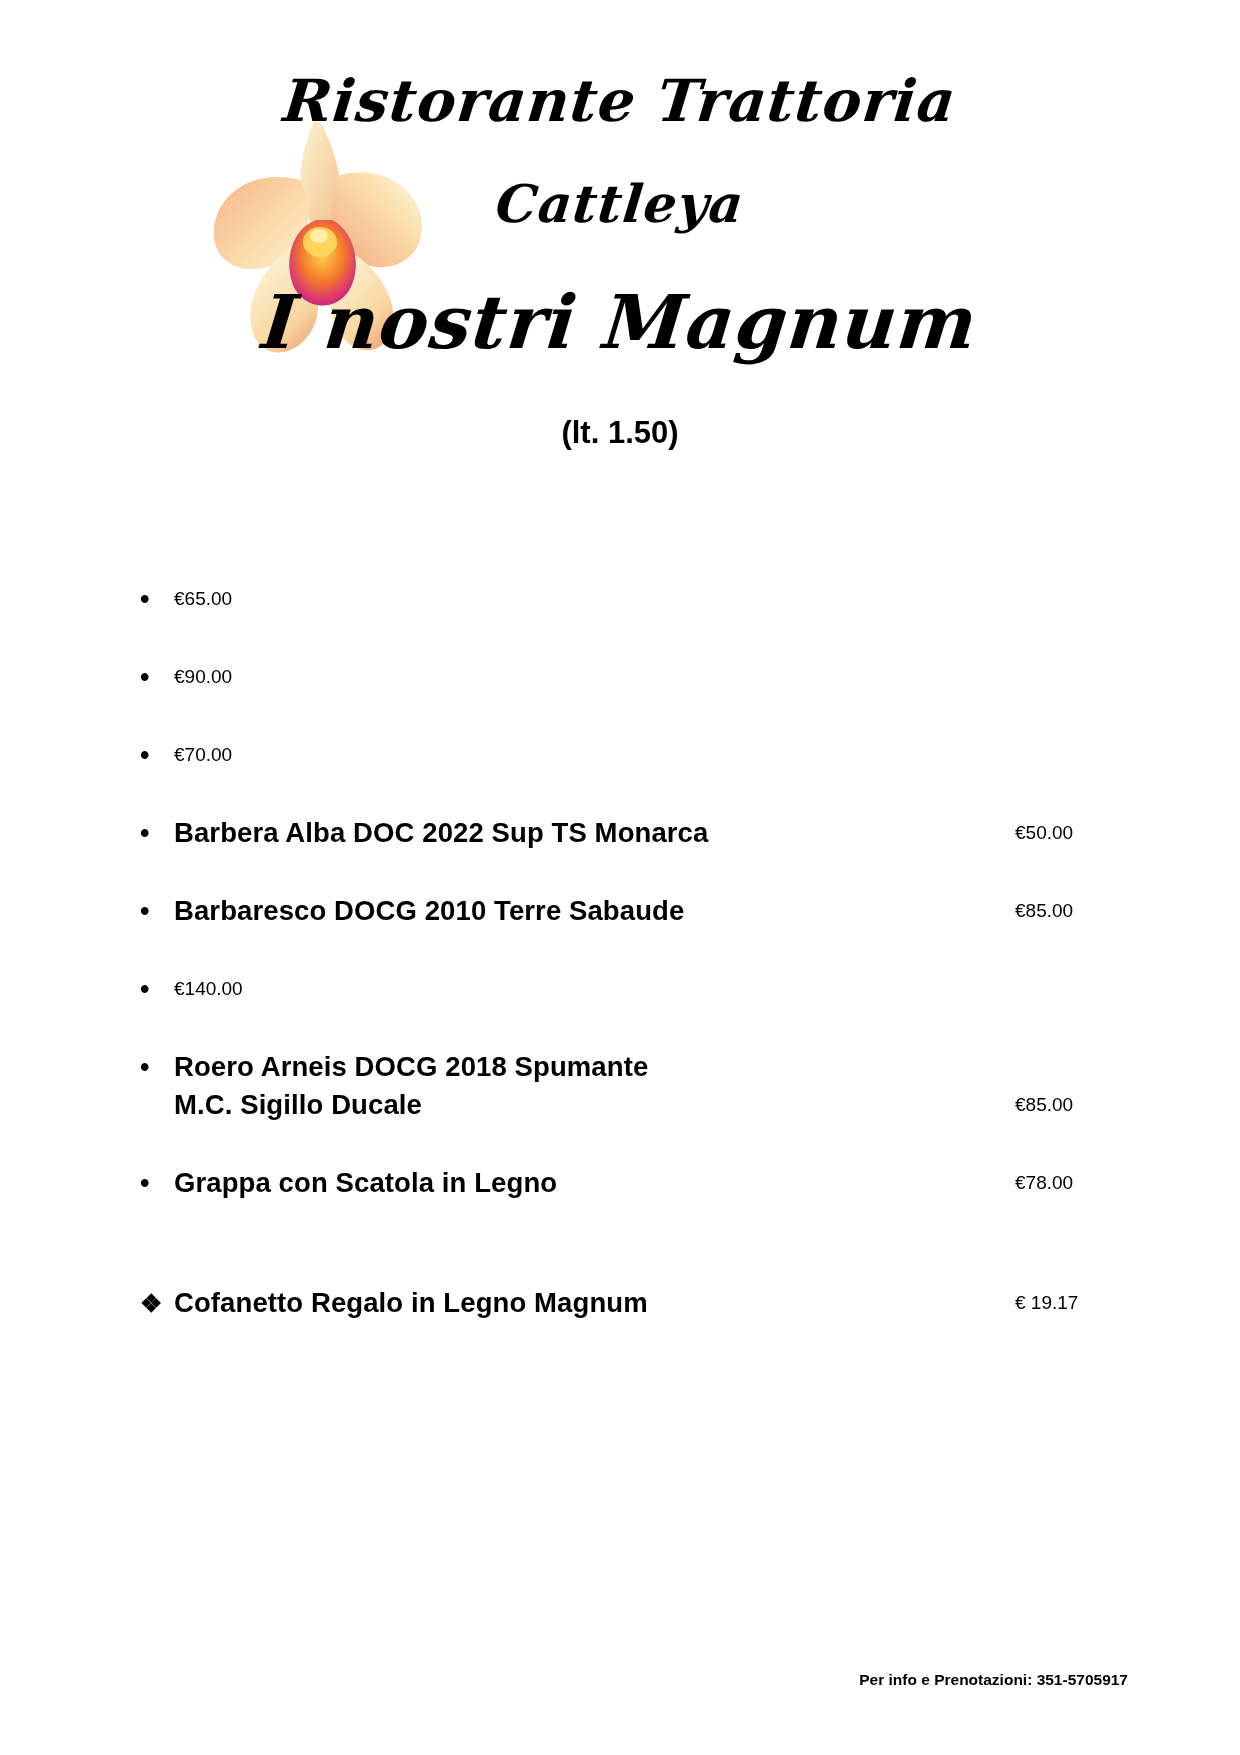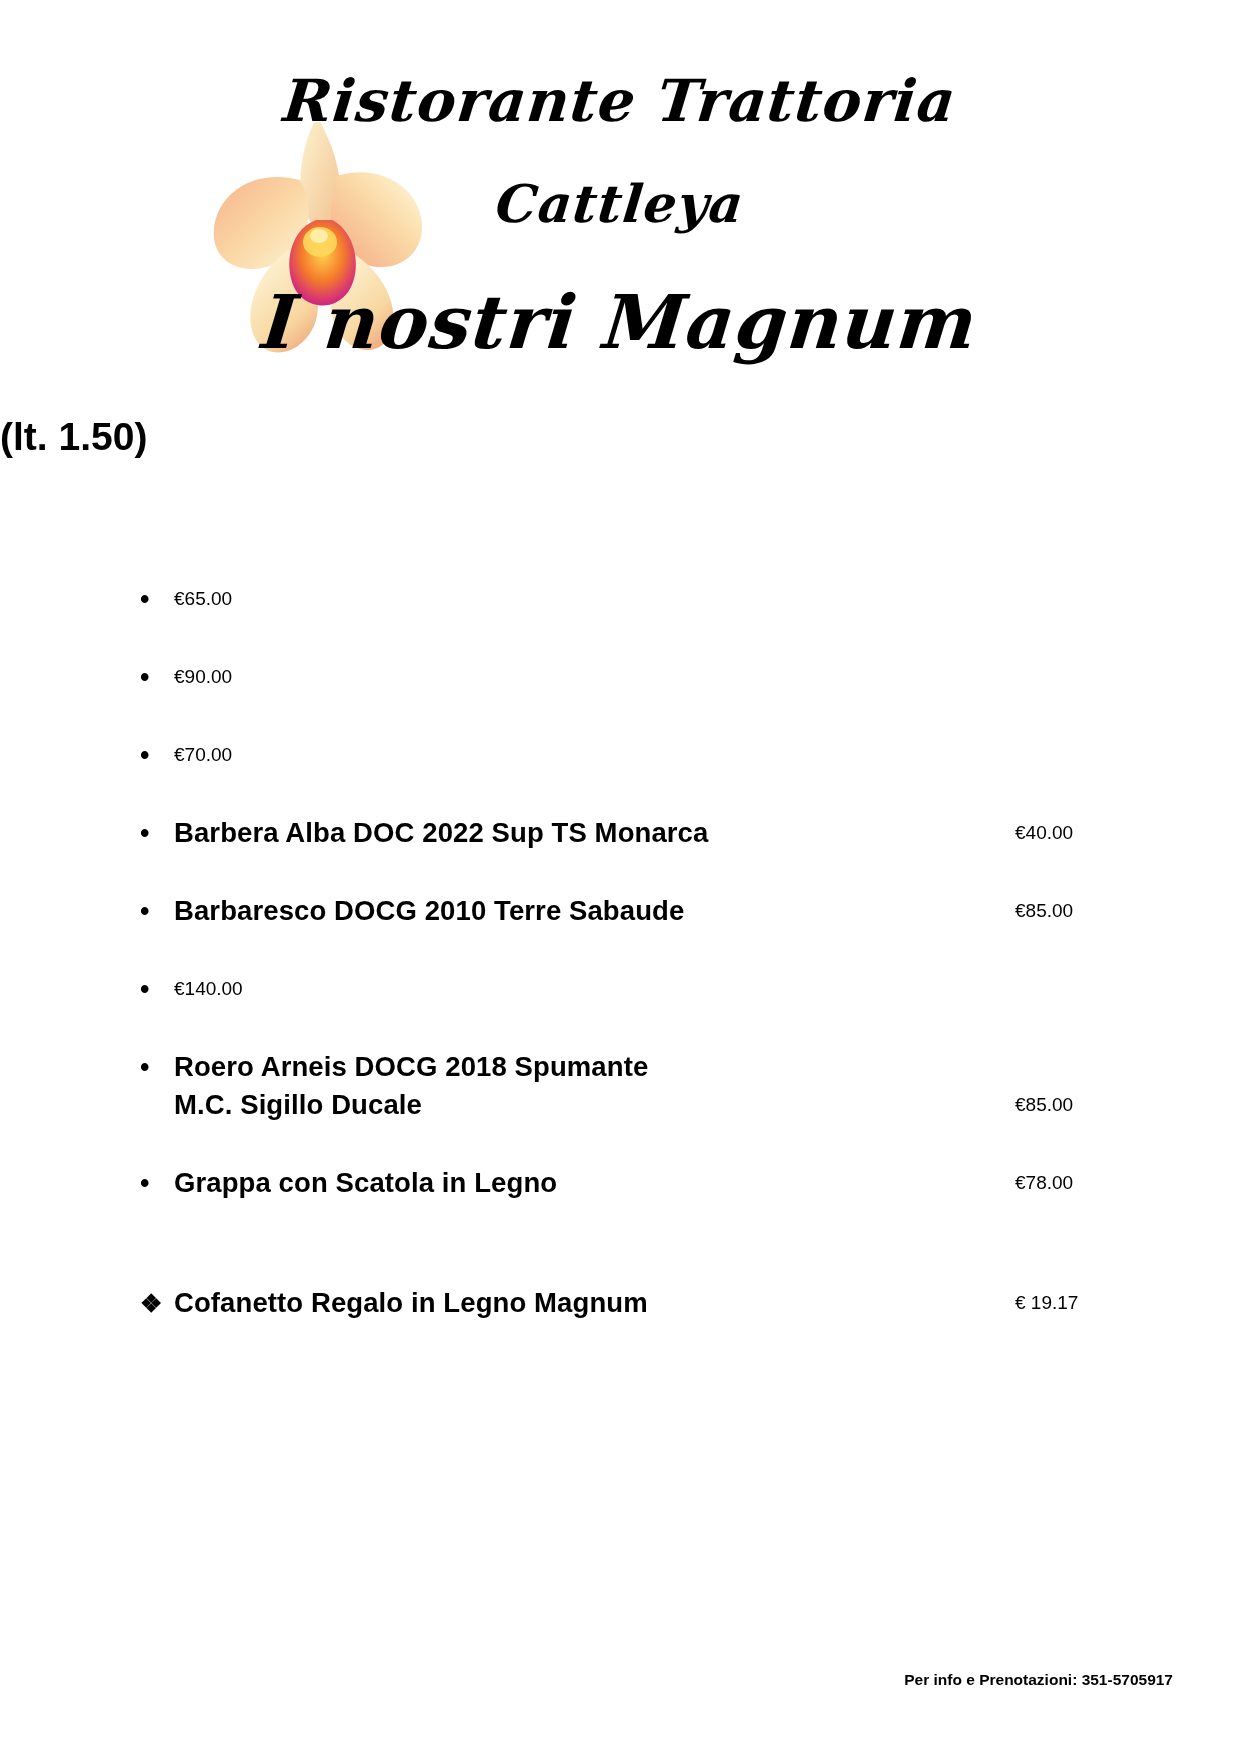--- a/index.html
+++ b/index.html
@@ -76,22 +76,22 @@
     font-size: 74px;
     line-height: 1;
     transform: skewX(-6deg);
   }
 
   .subtitle {
     position: absolute;
     left: 0;
     right: 0;
     top: 415px;
-    text-align: left;
-    font-size: 39px;
+    text-align: center;
+    font-size: 31px;
     font-weight: bold;
     font-family: "Liberation Sans", sans-serif;
   }
 
   
   .menu {
     position: absolute;
     left: 0;
     top: 580px;
     width: 1240px;
@@ -147,21 +147,21 @@
     height: 42px;
   }
 
   
   .footer {
     position: absolute;
     left: 0;
     right: 0;
     bottom: 66px;
     text-align: right;
-    padding-right: 67px;
+    padding-right: 112px;
     font-size: 15.5px;
     font-weight: bold;
     font-family: "Liberation Sans", sans-serif;
   }
 </style>
 </head>
 <body>
 
 <div class="page">
 
@@ -230,21 +230,21 @@
     </div>
 
     <div class="item">
       <span class="bullet">•</span>
       <span class="price">€70.00</span>
     </div>
 
     <div class="item">
       <span class="bullet">•</span>
       <span class="name">Barbera Alba DOC 2022 Sup TS Monarca</span>
-      <span class="price">€40.00</span>
+      <span class="price">€50.00</span>
     </div>
 
     <div class="item">
       <span class="bullet">•</span>
       <span class="name">Barbaresco DOCG 2010 Terre Sabaude</span>
       <span class="price">€85.00</span>
     </div>
 
     <div class="item">
       <span class="bullet">•</span>

